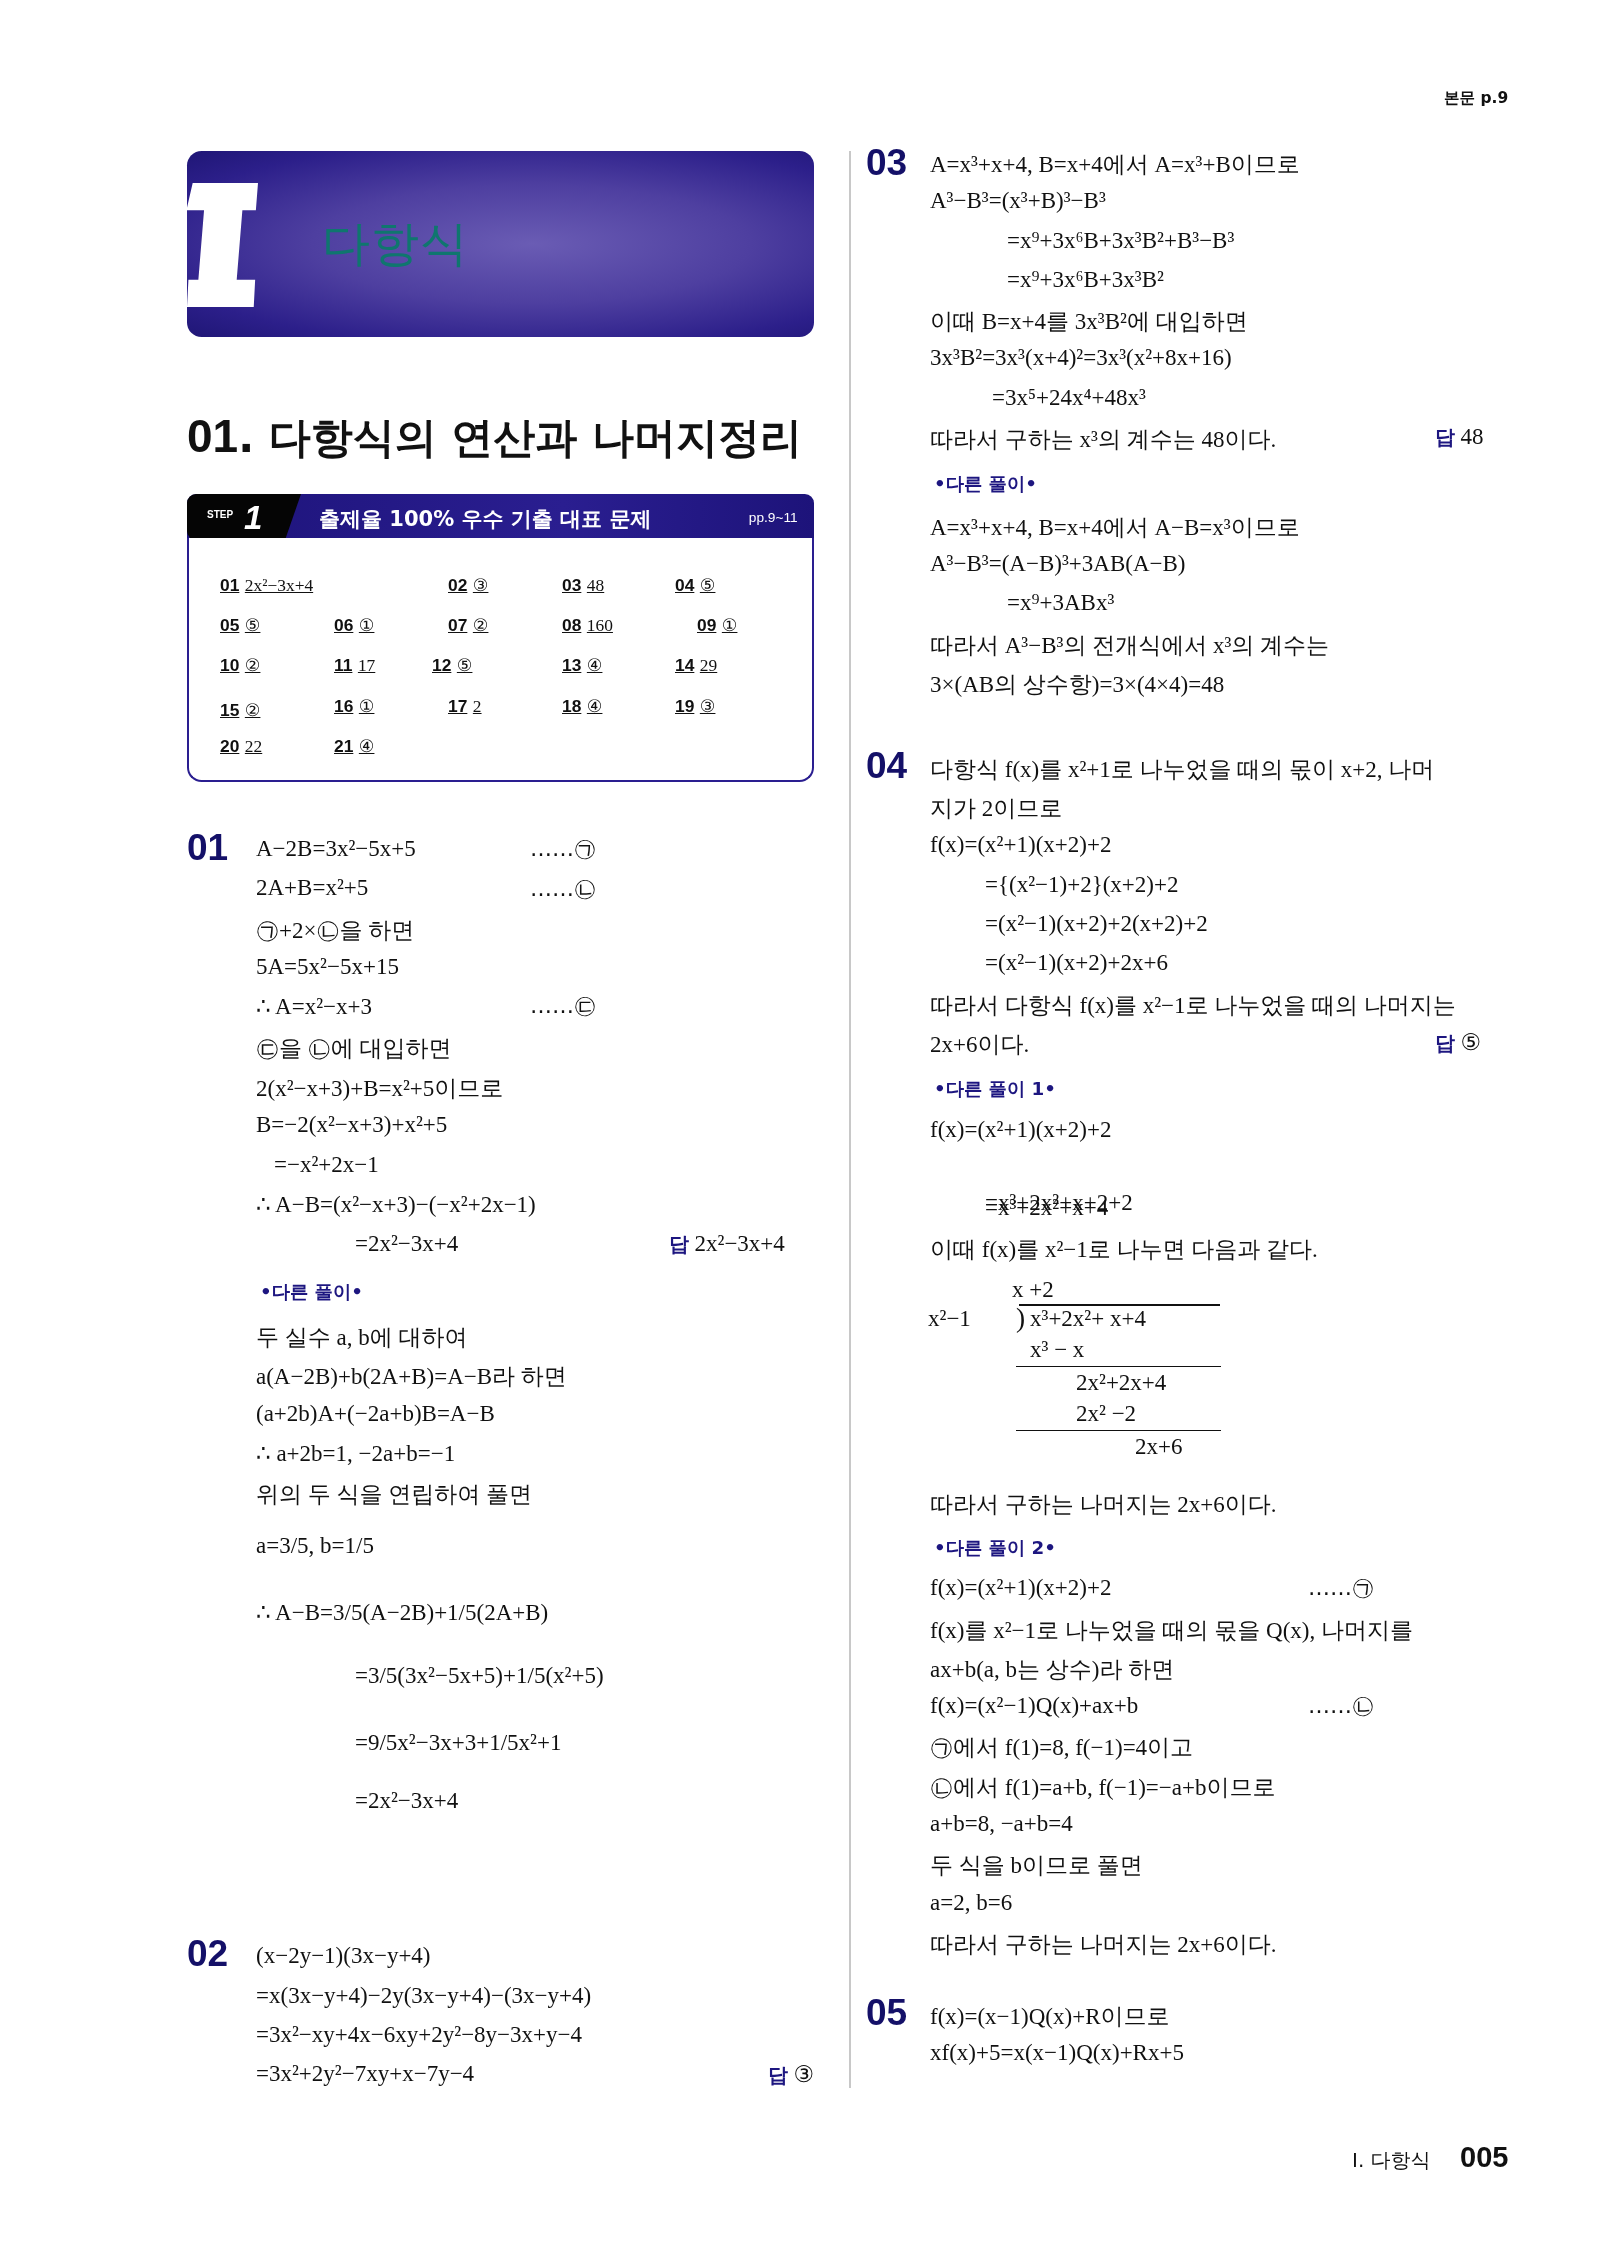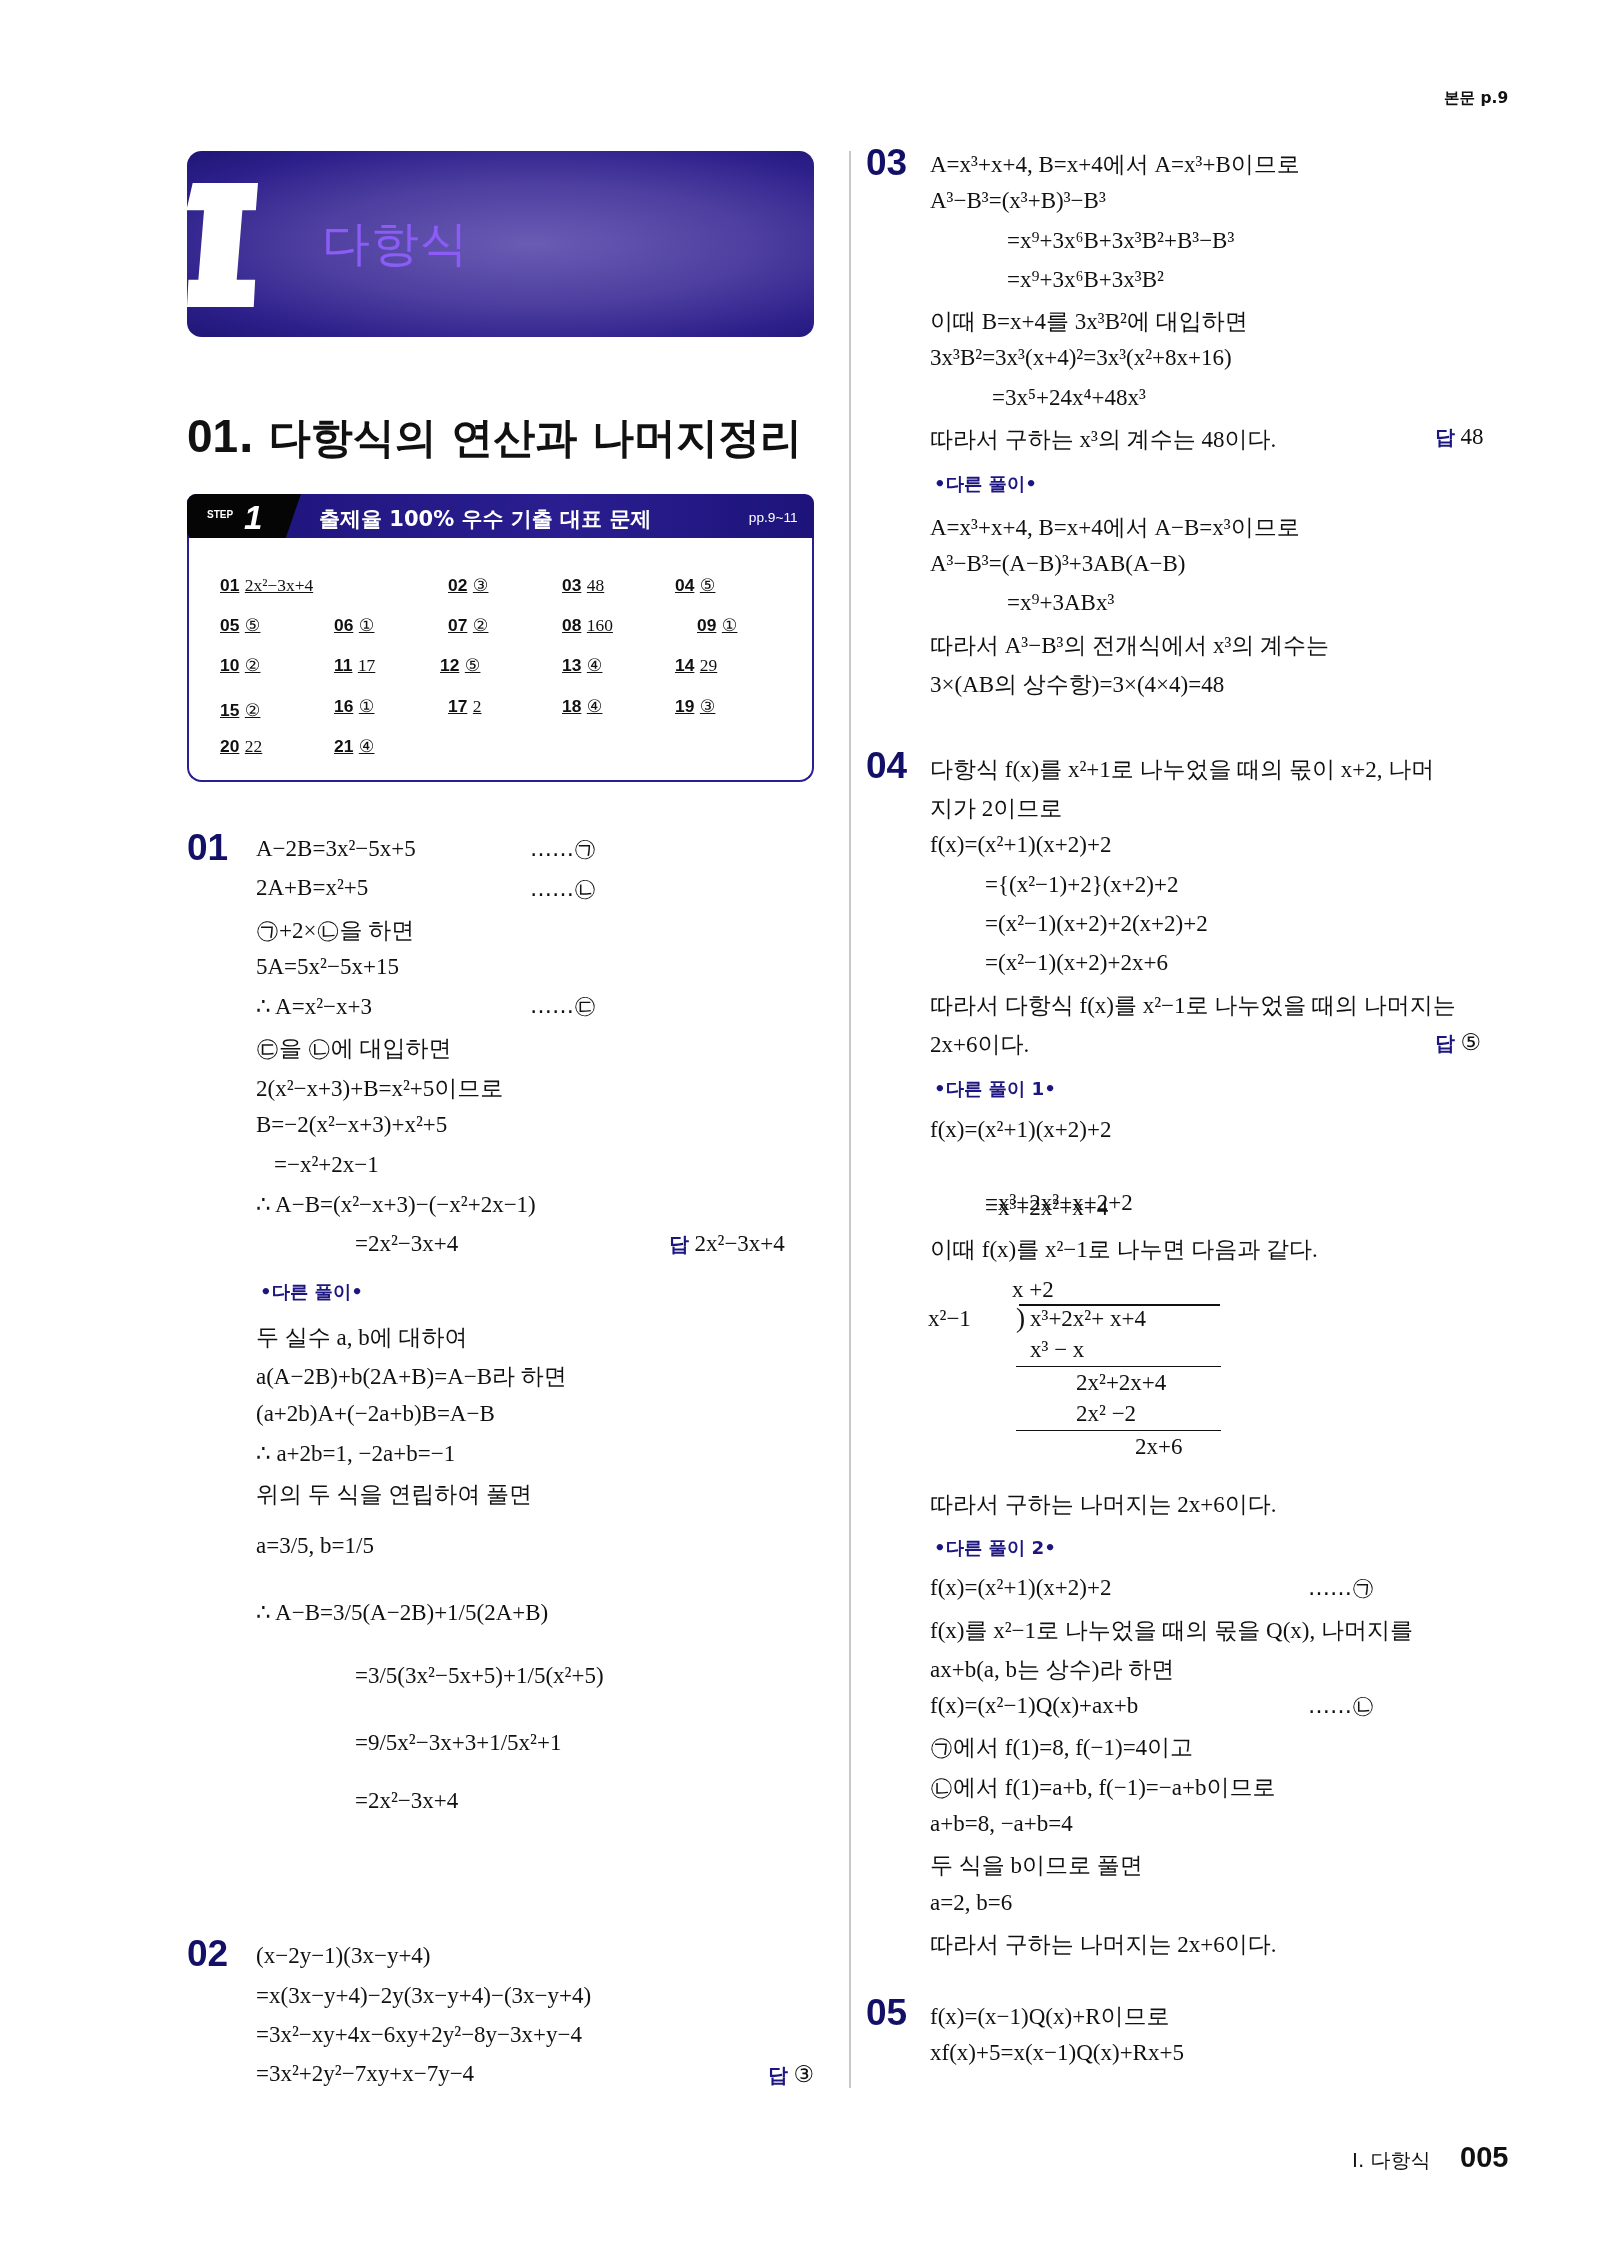--- a/index.html
+++ b/index.html
@@ -13,21 +13,21 @@
     position: absolute; left: 187px; top: 151px; width: 627px; height: 186px;
     border-radius: 14.6px;
     background: radial-gradient(ellipse at 55% 50%, #6a5cb4 0%, #4e3fa0 45%, #2c1f8a 80%, #1f1676 100%);
   }
   .chapter-numeral {
     position: absolute; left: 187px; top: 183px; width: 71px; height: 124px;
     background: #ffffff;
     clip-path: polygon(0 20%, 8% 0, 100% 0, 97% 22%, 78% 22%, 70% 78%, 96% 78%, 94% 100%, 0 100%, 2% 78%, 16% 78%, 24% 22%, 0 22%);
   }
   .chapter-title {
-    position: absolute; left: 322px; top: 212px; font-size: 48px; color: #8b5cf6; font-weight: normal; letter-spacing: 0.9px;
+    position: absolute; left: 322px; top: 212px; font-size: 48px; color: #0f766e; font-weight: normal; letter-spacing: 0.9px;
   }
 
   .section-title {
     position: absolute; left: 187px; top: 409px; font-size: 42px; font-weight: bold; color: #111; letter-spacing: 0px;
   }
   .section-title .num { font-family: "Liberation Sans", sans-serif; font-size: 46px; font-weight: bold; }
 
   
   .step-box {
     position: absolute; left: 187px; top: 494px; width: 627px; height: 288px;
@@ -108,21 +108,21 @@
       <div class="ans-item" style="left:455px;top:0"><span class="n">04</span><span class="v">⑤</span></div>
 
       <div class="ans-item" style="left:0;top:40px"><span class="n">05</span><span class="v">⑤</span></div>
       <div class="ans-item" style="left:114px;top:40px"><span class="n">06</span><span class="v">①</span></div>
       <div class="ans-item" style="left:228px;top:40px"><span class="n">07</span><span class="v">②</span></div>
       <div class="ans-item" style="left:342px;top:40px"><span class="n">08</span><span class="v">160</span></div>
       <div class="ans-item" style="left:477px;top:40px"><span class="n">09</span><span class="v">①</span></div>
 
       <div class="ans-item" style="left:0;top:80px"><span class="n">10</span><span class="v">②</span></div>
       <div class="ans-item" style="left:114px;top:80px"><span class="n">11</span><span class="v">17</span></div>
-      <div class="ans-item" style="left:220px;top:80px"><span class="n">12</span><span class="v">⑤</span></div>
+      <div class="ans-item" style="left:212px;top:80px"><span class="n">12</span><span class="v">⑤</span></div>
       <div class="ans-item" style="left:342px;top:80px"><span class="n">13</span><span class="v">④</span></div>
       <div class="ans-item" style="left:455px;top:80px"><span class="n">14</span><span class="v">29</span></div>
 
       <div class="ans-item" style="left:0;top:125px"><span class="n">15</span><span class="v">②</span></div>
       <div class="ans-item" style="left:114px;top:121px"><span class="n">16</span><span class="v">①</span></div>
       <div class="ans-item" style="left:228px;top:121px"><span class="n">17</span><span class="v">2</span></div>
       <div class="ans-item" style="left:342px;top:121px"><span class="n">18</span><span class="v">④</span></div>
       <div class="ans-item" style="left:455px;top:121px"><span class="n">19</span><span class="v">③</span></div>
 
       <div class="ans-item" style="left:0;top:161px"><span class="n">20</span><span class="v">22</span></div>

